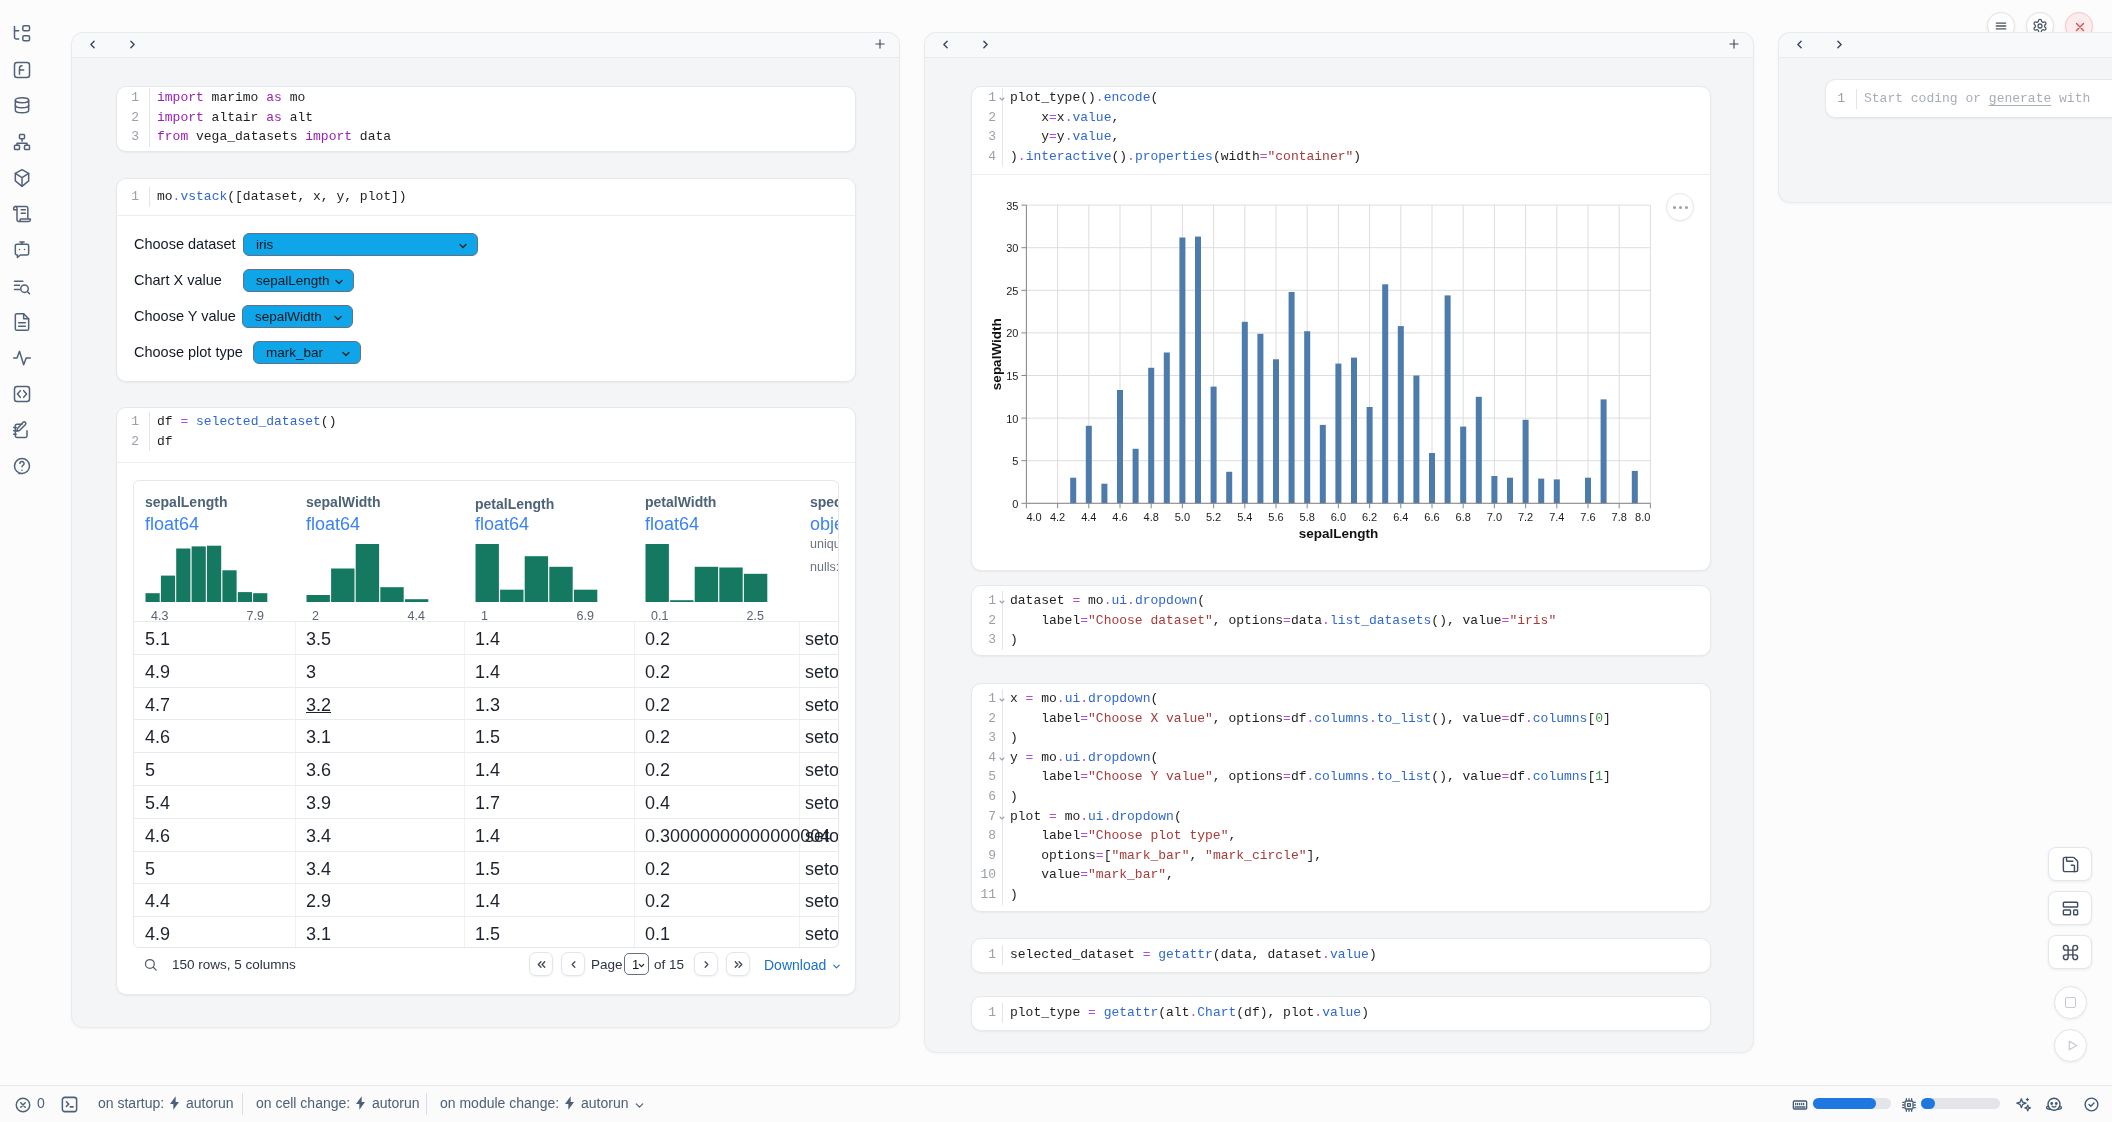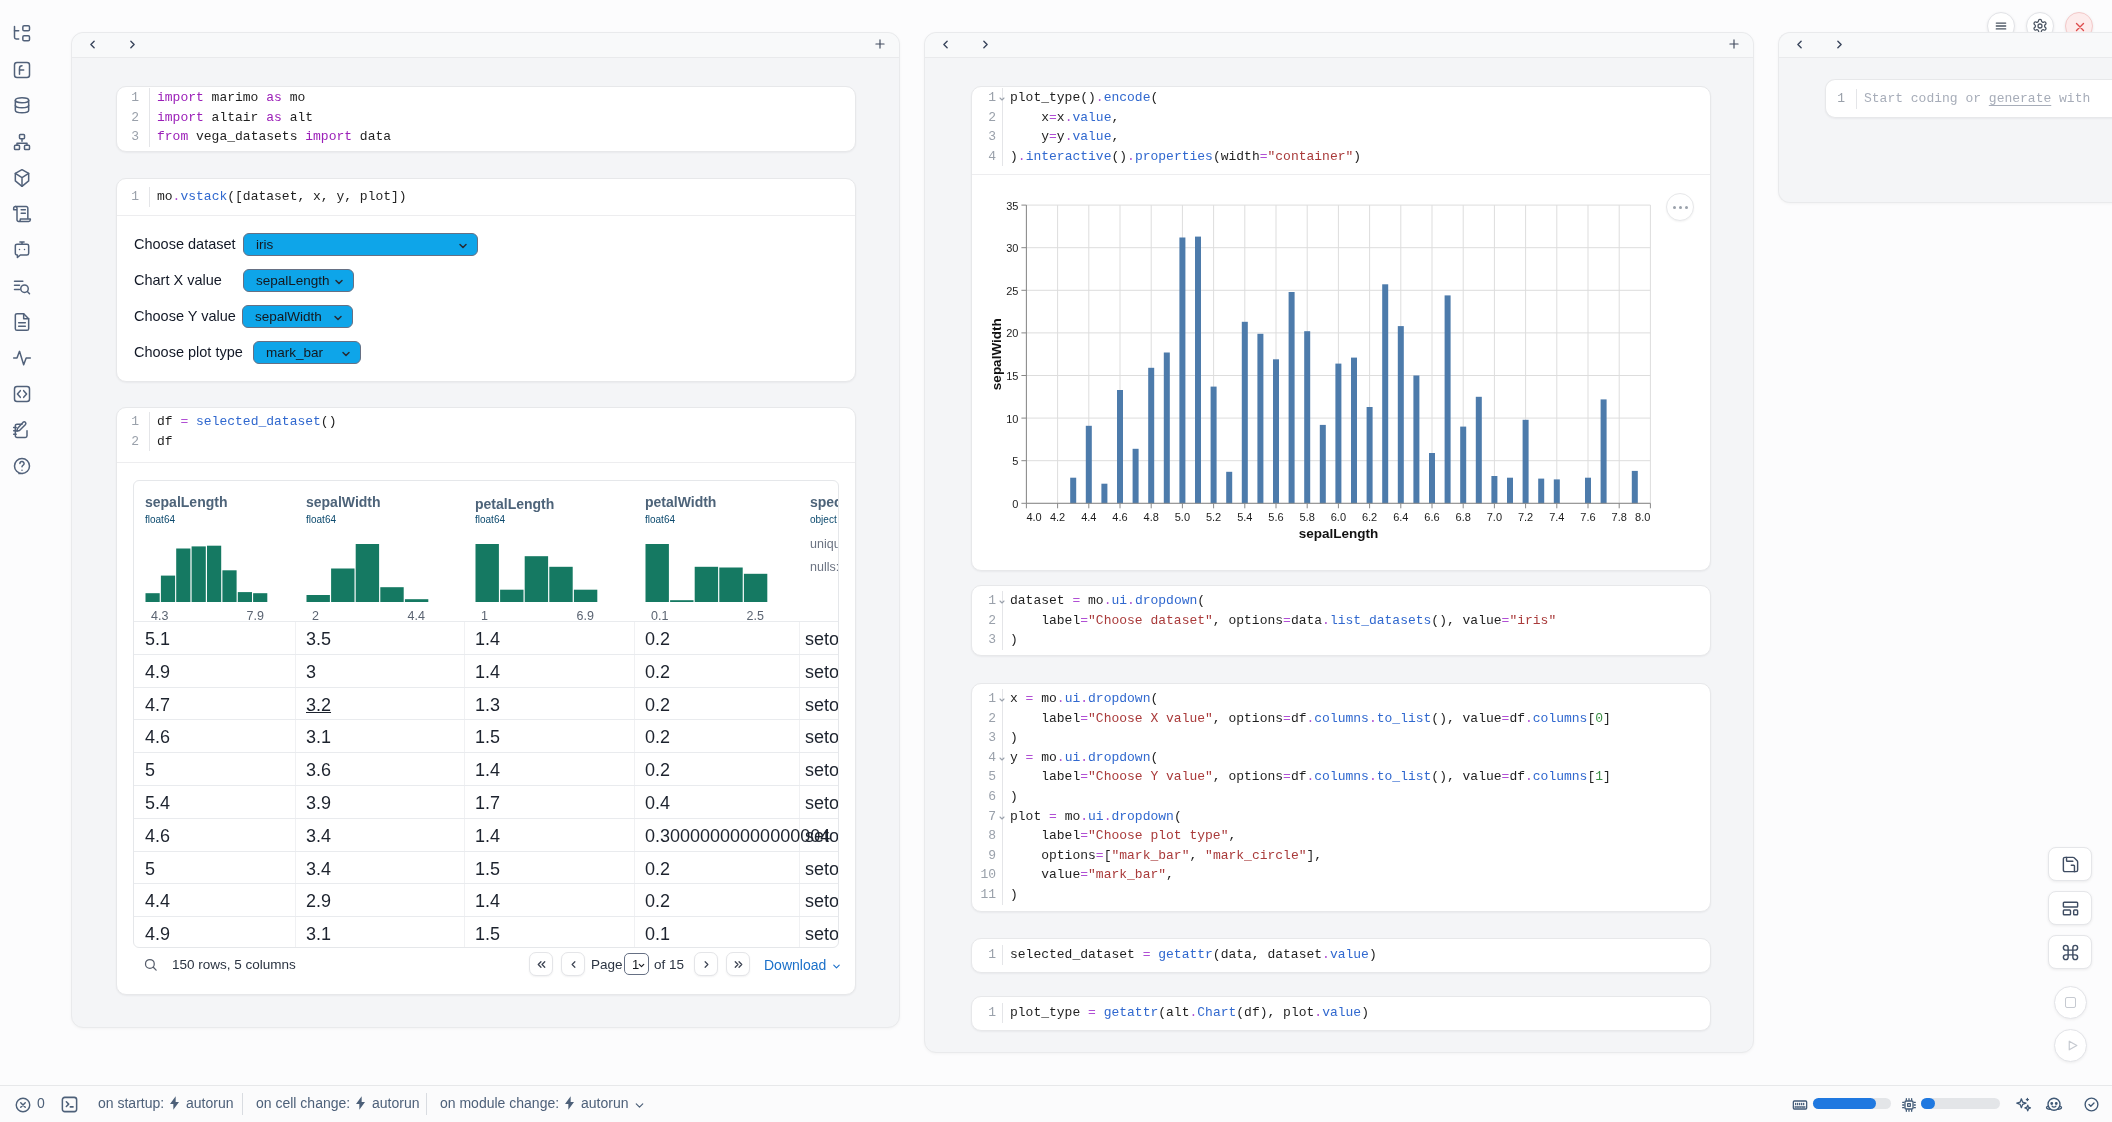--- a/index.html
+++ b/index.html
@@ -18,21 +18,21 @@
   .f { color:#3068cf; }
   .s { color:#a93a3a; }
   .n { color:#3a9144; }
   .fold { position:absolute; left:100%; top:6px; width:8px; height:8px; }
   svg { display:block; }
   .gutline { height:19.6px; }
   .sel { border:1.5px solid #667084; border-radius:6px; background:#0ea5e9; display:flex; align-items:center; }
   .sel span { padding-left:12px; font-size:13.5px; color:#15181e; }
   .sel svg { position:absolute; right:8px; top:6px; }
   .tbl-name { font-weight:bold; font-size:14px; color:#4d6379; }
-  .tbl-type { font-size:10px; color:#0c4a6e; }
+  .tbl-type { font-size:18px; color:#3b82f6; }
   .tbl-val  { font-size:18px; color:#1d232e; }
   .hlabel { position:absolute; font-size:12.5px; line-height:12px; color:#5b6472; }
   .row { position:absolute; left:0; width:706px; height:33.1px; border-top:1px solid #e9ebee; }
   .colb { position:absolute; top:0; bottom:0; border-left:1px solid #f0f1f3; }
 </style>
 </head>
 <body>
 
   <div id="rail" class="abs" style="left:0;top:0;width:48px;height:1122px;color:#51617a;">
     <svg class="abs" style="left:12px;top:24px" width="20" height="20" viewBox="0 0 24 24" fill="none" stroke="currentColor" stroke-width="1.8" stroke-linecap="round" stroke-linejoin="round">

